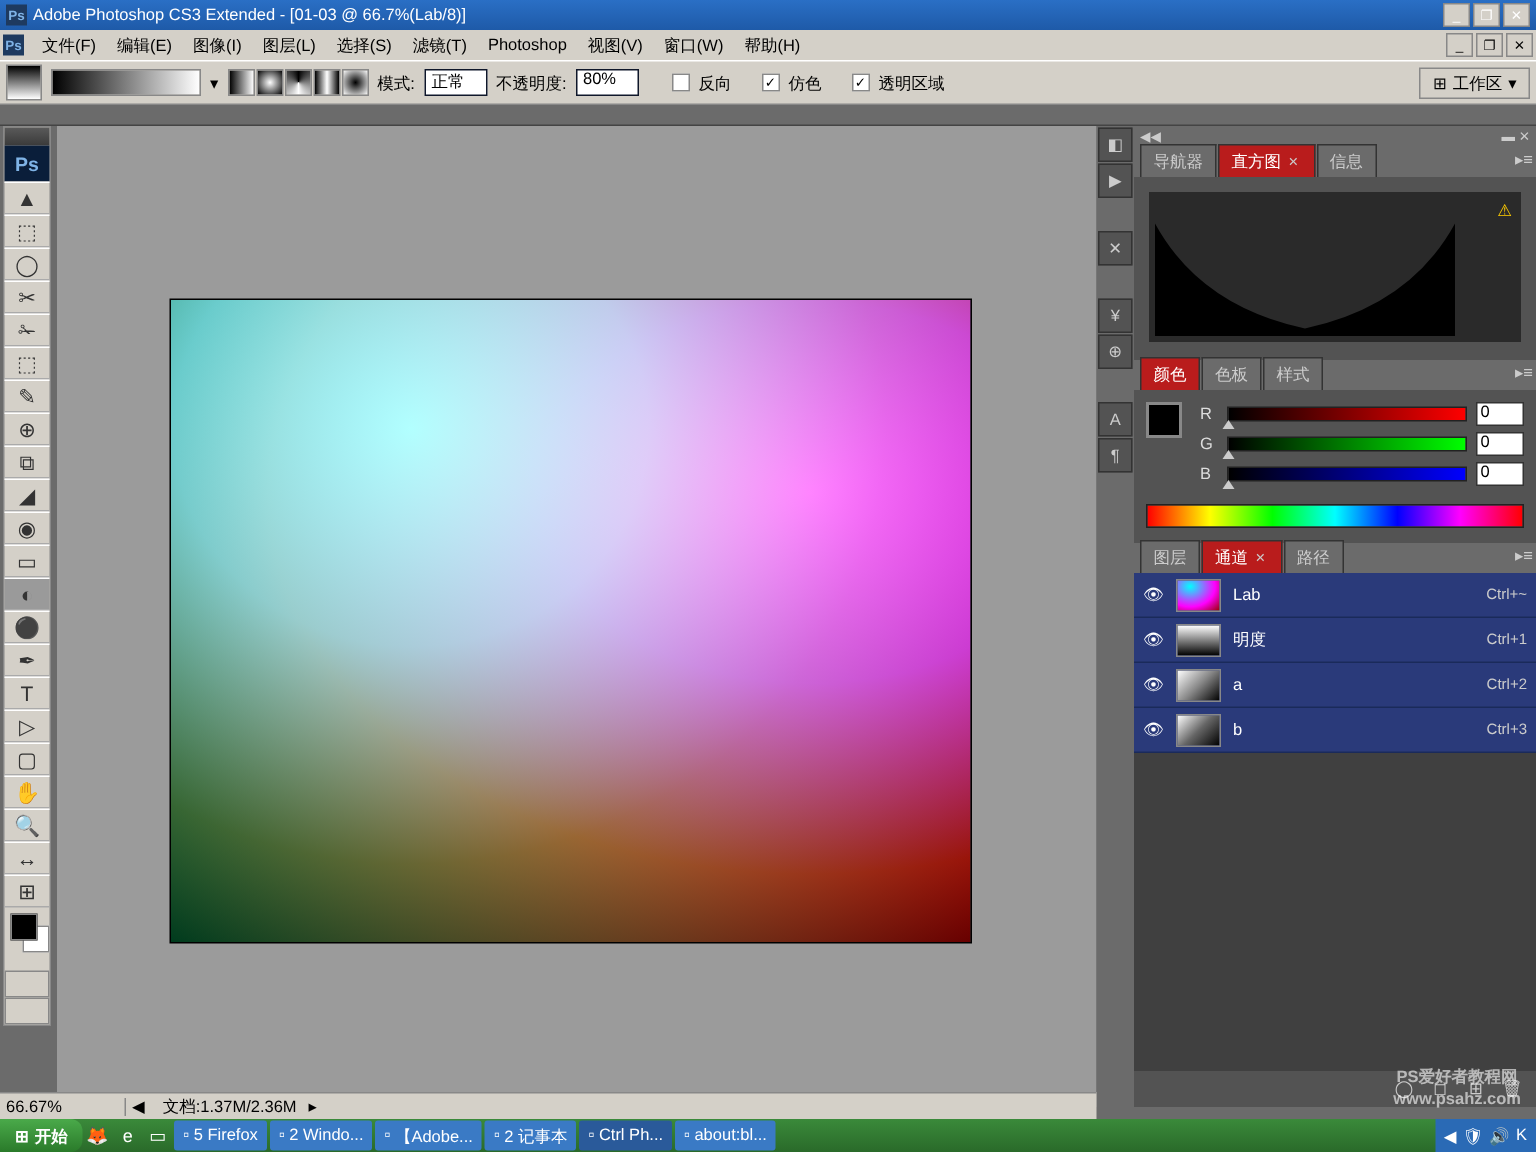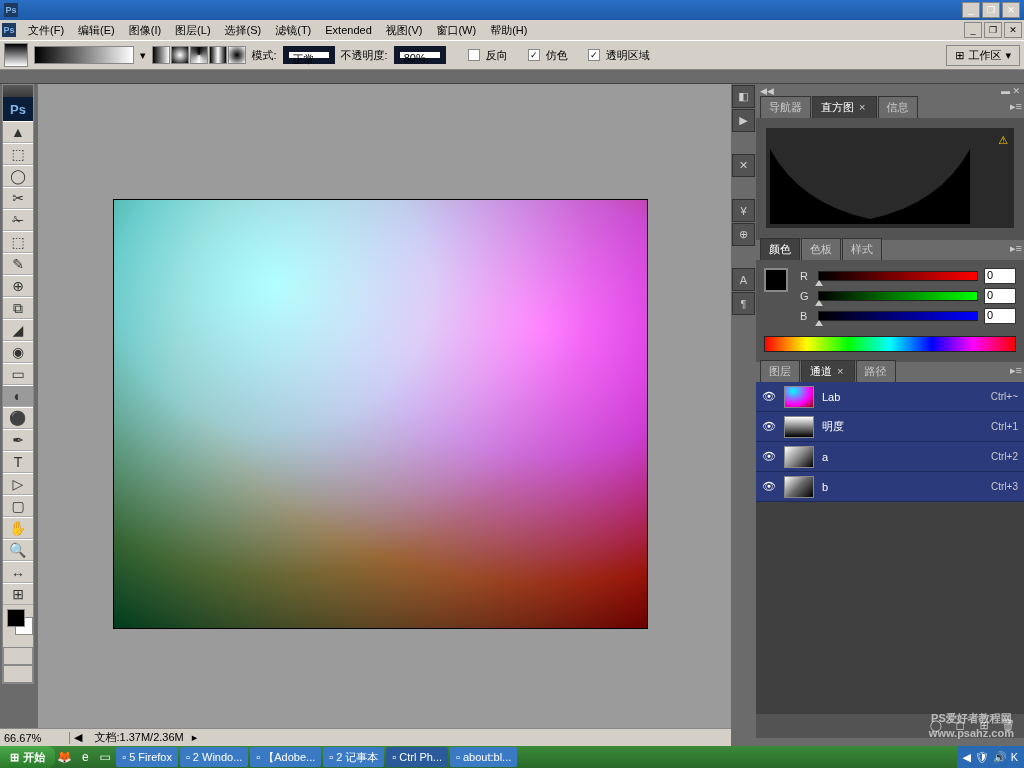--- a/index.html
+++ b/index.html
@@ -11,21 +11,21 @@
 .winbtn{width:18px;height:16px;background:#d4d0c8;border:1px solid #888;display:flex;align-items:center;justify-content:center;font-size:9px}
 .menubar{height:20px;background:#d4d0c8;display:flex;align-items:center;padding:0 2px;gap:2px}
 .menubar .ps-icon{margin-right:4px}
 .menu-item{padding:2px 6px;color:#000}
 .optionsbar{height:30px;background:#d4d0c8;display:flex;align-items:center;padding:0 4px;gap:6px;border-top:1px solid #fff;border-bottom:1px solid #888}
 .tool-icon{width:24px;height:24px;background:#e8e8e8;border:1px solid #888}
 .gradient-preview{width:100px;height:18px;background:linear-gradient(to right,#000,#fff);border:1px solid #888}
 .gradient-types{display:flex;gap:1px}
 .gtype{width:18px;height:18px;background:#d4d0c8;border:1px solid #888}
 .opt-label{color:#000}
-.opt-select{height:18px;background:#fff;border:6px solid #0f172a;padding:0 14px 0 4px}
+.opt-select{height:18px;background:#fff;border:1px solid #0f172a;padding:0 14px 0 4px}
 .opt-checkbox{width:12px;height:12px;background:#fff;border:1px solid #888;display:inline-flex;align-items:center;justify-content:center;font-size:9px;color:#000}
 .workspace-btn{margin-left:auto;display:flex;align-items:center;gap:4px;padding:2px 8px;border:1px solid #888;background:#d4d0c8}
 .doctop{height:14px;background:#6b6b6b;border-bottom:1px solid #444}
 .toolbox{position:absolute;left:2px;top:84px;width:32px;background:#d4d0c8;border:1px solid #888}
 .tb-header{height:12px;background:linear-gradient(#5a5a5a,#3a3a3a);display:flex;align-items:center;padding:0 2px}
 .ps-logo{height:24px;background:#0a1e3a;display:flex;align-items:center;justify-content:center;color:#7fb3e6;font-weight:bold;font-size:13px}
 .tb-tool{height:22px;display:flex;align-items:center;justify-content:center;border-top:1px solid #fff;border-bottom:1px solid #aaa;font-size:14px;color:#333}
 .tb-tool.selected{background:#9a9a9a}
 .tb-colors{height:42px;position:relative;padding:4px}
 .fg-color{position:absolute;width:18px;height:18px;background:#000;border:1px solid #888;left:4px;top:4px;z-index:2}
@@ -36,21 +36,21 @@
 .canvas{position:absolute;left:75px;top:115px;width:535px;height:430px;background:radial-gradient(ellipse at 30% 20%,#0ff 0%,#0cc 30%,#063 60%,#000 100%),radial-gradient(ellipse at 80% 30%,#f0f 0%,#c0c 30%,#900 60%,#000 100%);background-blend-mode:screen;border:1px solid #000}
 .panel-strip{position:absolute;right:268px;top:84px;width:25px;bottom:30px;background:#6b6b6b}
 .strip-btn{width:23px;height:23px;background:#535353;border:1px solid #333;margin:1px;display:flex;align-items:center;justify-content:center;color:#ccc;font-size:11px}
 .strip-sep{height:20px}
 .panels{position:absolute;right:0;top:84px;width:268px;bottom:30px;background:#535353;display:flex;flex-direction:column}
 .panel-topbar{height:14px;background:#6b6b6b;display:flex;align-items:center;padding:0 4px;justify-content:space-between}
 .collapse-arrows{color:#ccc;font-size:9px}
 .panel{background:#535353;margin-bottom:2px}
 .panel-tabs{height:20px;background:#6b6b6b;display:flex;align-items:flex-end;padding:0 4px;position:relative}
 .ptab{padding:3px 8px;background:#6b6b6b;color:#ccc;border:1px solid #333;border-bottom:none;margin-right:1px;font-size:11px}
-.ptab.active{background:#404040;color:#fff}
+.ptab.active{background:#b91c1c;color:#fff}
 .ptab-close{color:#ccc;padding:0 2px}
 .panel-menu{position:absolute;right:2px;top:2px;color:#ccc}
 .panel-body{background:#535353;padding:6px}
 .histogram{height:100px;background:#2a2a2a;position:relative;margin:4px}
 .histo-curve{position:absolute;left:4px;right:4px;bottom:4px;height:80px}
 .warn-icon{position:absolute;right:6px;top:6px;color:#ffcc00;font-size:11px}
 .color-panel{padding:8px}
 .color-swatch{width:24px;height:24px;background:#000;border:2px solid #888;float:left;margin-right:8px}
 .color-sliders{margin-left:36px}
 .cslider{display:flex;align-items:center;gap:6px;margin-bottom:4px;height:16px}
@@ -69,53 +69,54 @@
 .ch-thumb.lab{background:radial-gradient(ellipse at 30% 20%,#0ff,#f0f 60%,#900)}
 .ch-thumb.lum{background:linear-gradient(#fff,#000)}
 .ch-thumb.a{background:linear-gradient(135deg,#fff,#888,#000)}
 .ch-thumb.b{background:linear-gradient(135deg,#fff,#666,#000)}
 .ch-name{flex:1;color:#fff}
 .ch-key{color:#ccc;font-size:10px}
 .ch-filler{flex:1;background:#404040}
 .ch-footer{height:22px;background:#535353;display:flex;align-items:center;justify-content:flex-end;gap:8px;padding:0 8px}
 .ch-ficon{width:16px;height:16px;color:#ccc;display:flex;align-items:center;justify-content:center}
 .statusbar{position:absolute;left:0;bottom:22px;right:293px;height:18px;background:#d4d0c8;display:flex;align-items:center;border-top:1px solid #888}
-.zoom-field{width:70px;padding:0 4px;border-right:1px solid #888;color:#000}
+.zoom-field{width:84px;padding:0 4px;border-right:1px solid #888;color:#000}
 .doc-field{padding:0 8px;color:#000}
 .taskbar{position:absolute;left:0;bottom:0;right:0;height:22px;background:linear-gradient(#3a8a3a,#2a6a2a);display:flex;align-items:center}
 .start-btn{height:22px;padding:0 10px;background:linear-gradient(#4aaa4a,#2a7a2a);color:#fff;font-weight:bold;display:flex;align-items:center;gap:4px;border-radius:0 8px 8px 0}
 .ql{width:20px;height:20px;display:flex;align-items:center;justify-content:center;color:#fff;font-size:12px}
 .task-item{height:20px;padding:0 6px;background:#3a7ac5;color:#fff;display:flex;align-items:center;gap:3px;margin:0 1px;border-radius:2px;font-size:10px;max-width:90px;overflow:hidden;white-space:nowrap}
 .task-item.active{background:#2a5a9a}
 .tray{margin-left:auto;height:22px;padding:0 6px;display:flex;align-items:center;gap:4px;color:#fff;font-size:10px;background:#2a6ab5}
 .watermark{position:absolute;right:10px;bottom:28px;color:rgba(255,255,255,0.6);font-size:14px;font-weight:bold;text-align:center;line-height:1.3}
 </style>
 </head>
 <body>
 
 <div class="titlebar">
  <div class="titlebar-left">
   <div class="ps-icon">Ps</div>
+  <span>Adobe Photoshop CS3 Extended - [01-03 @ 66.7%(Lab/8)]</span>
  </div>
  <div class="titlebar-right">
   <div class="winbtn">_</div>
   <div class="winbtn">❐</div>
   <div class="winbtn">✕</div>
  </div>
 </div>
 
 <div class="menubar">
  <div class="ps-icon">Ps</div>
  <div class="menu-item">文件(F)</div>
  <div class="menu-item">编辑(E)</div>
  <div class="menu-item">图像(I)</div>
  <div class="menu-item">图层(L)</div>
  <div class="menu-item">选择(S)</div>
  <div class="menu-item">滤镜(T)</div>
- <div class="menu-item">Extended</div>
+ <div class="menu-item">Photoshop</div>
  <div class="menu-item">视图(V)</div>
  <div class="menu-item">窗口(W)</div>
  <div class="menu-item">帮助(H)</div>
  <div style="margin-left:auto;display:flex;gap:2px">
   <div class="winbtn">_</div>
   <div class="winbtn">❐</div>
   <div class="winbtn">✕</div>
  </div>
 </div>
 

